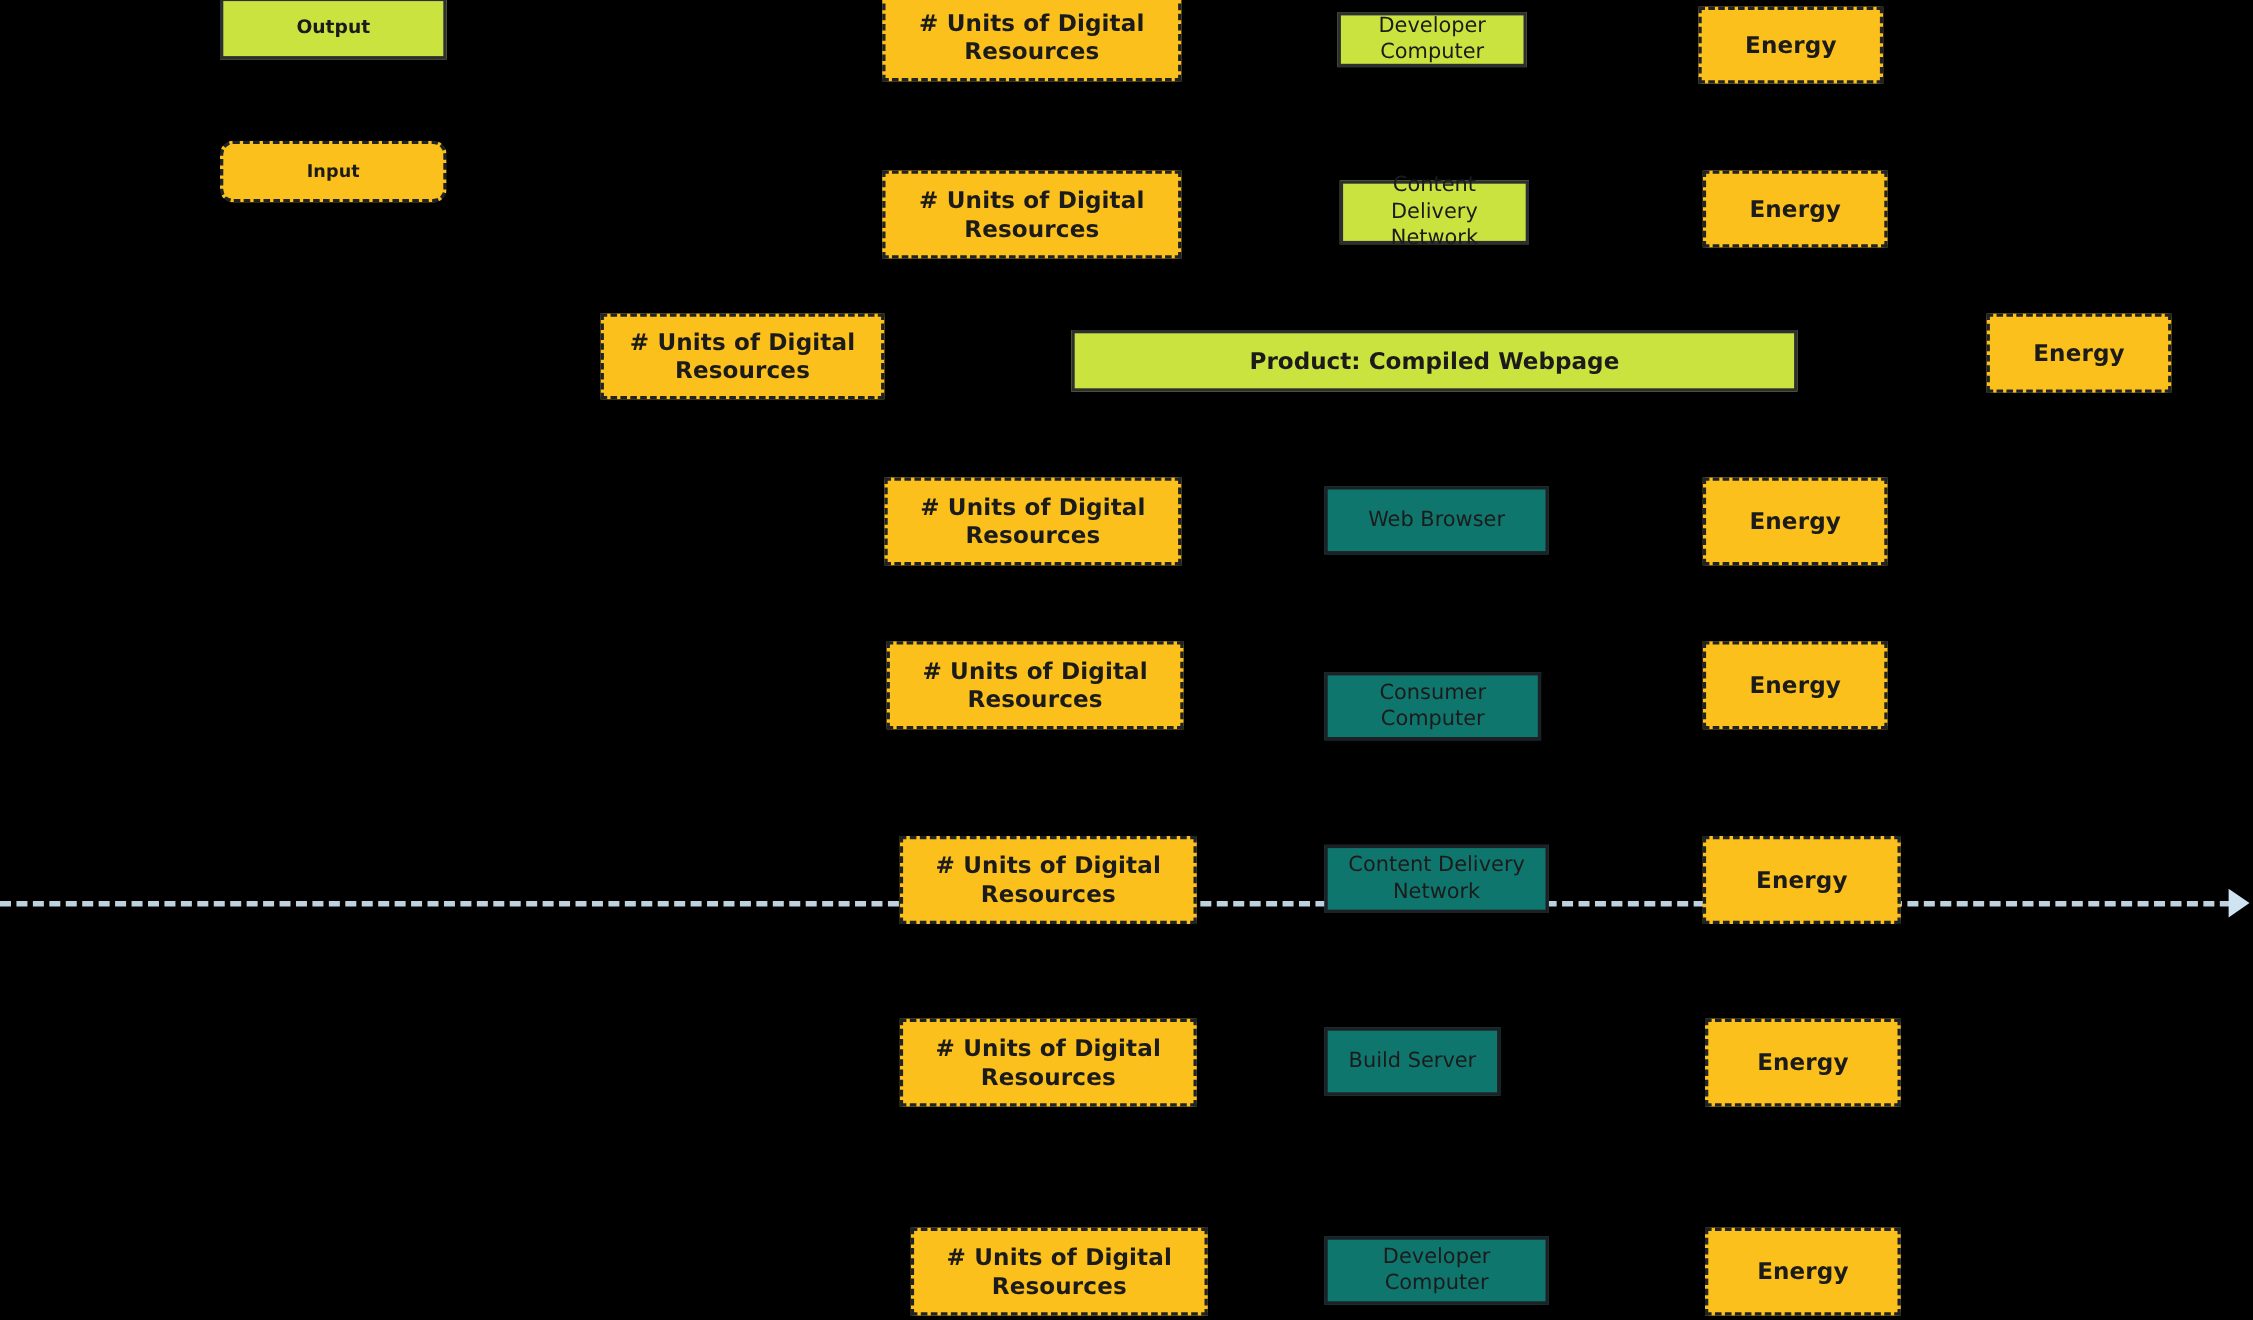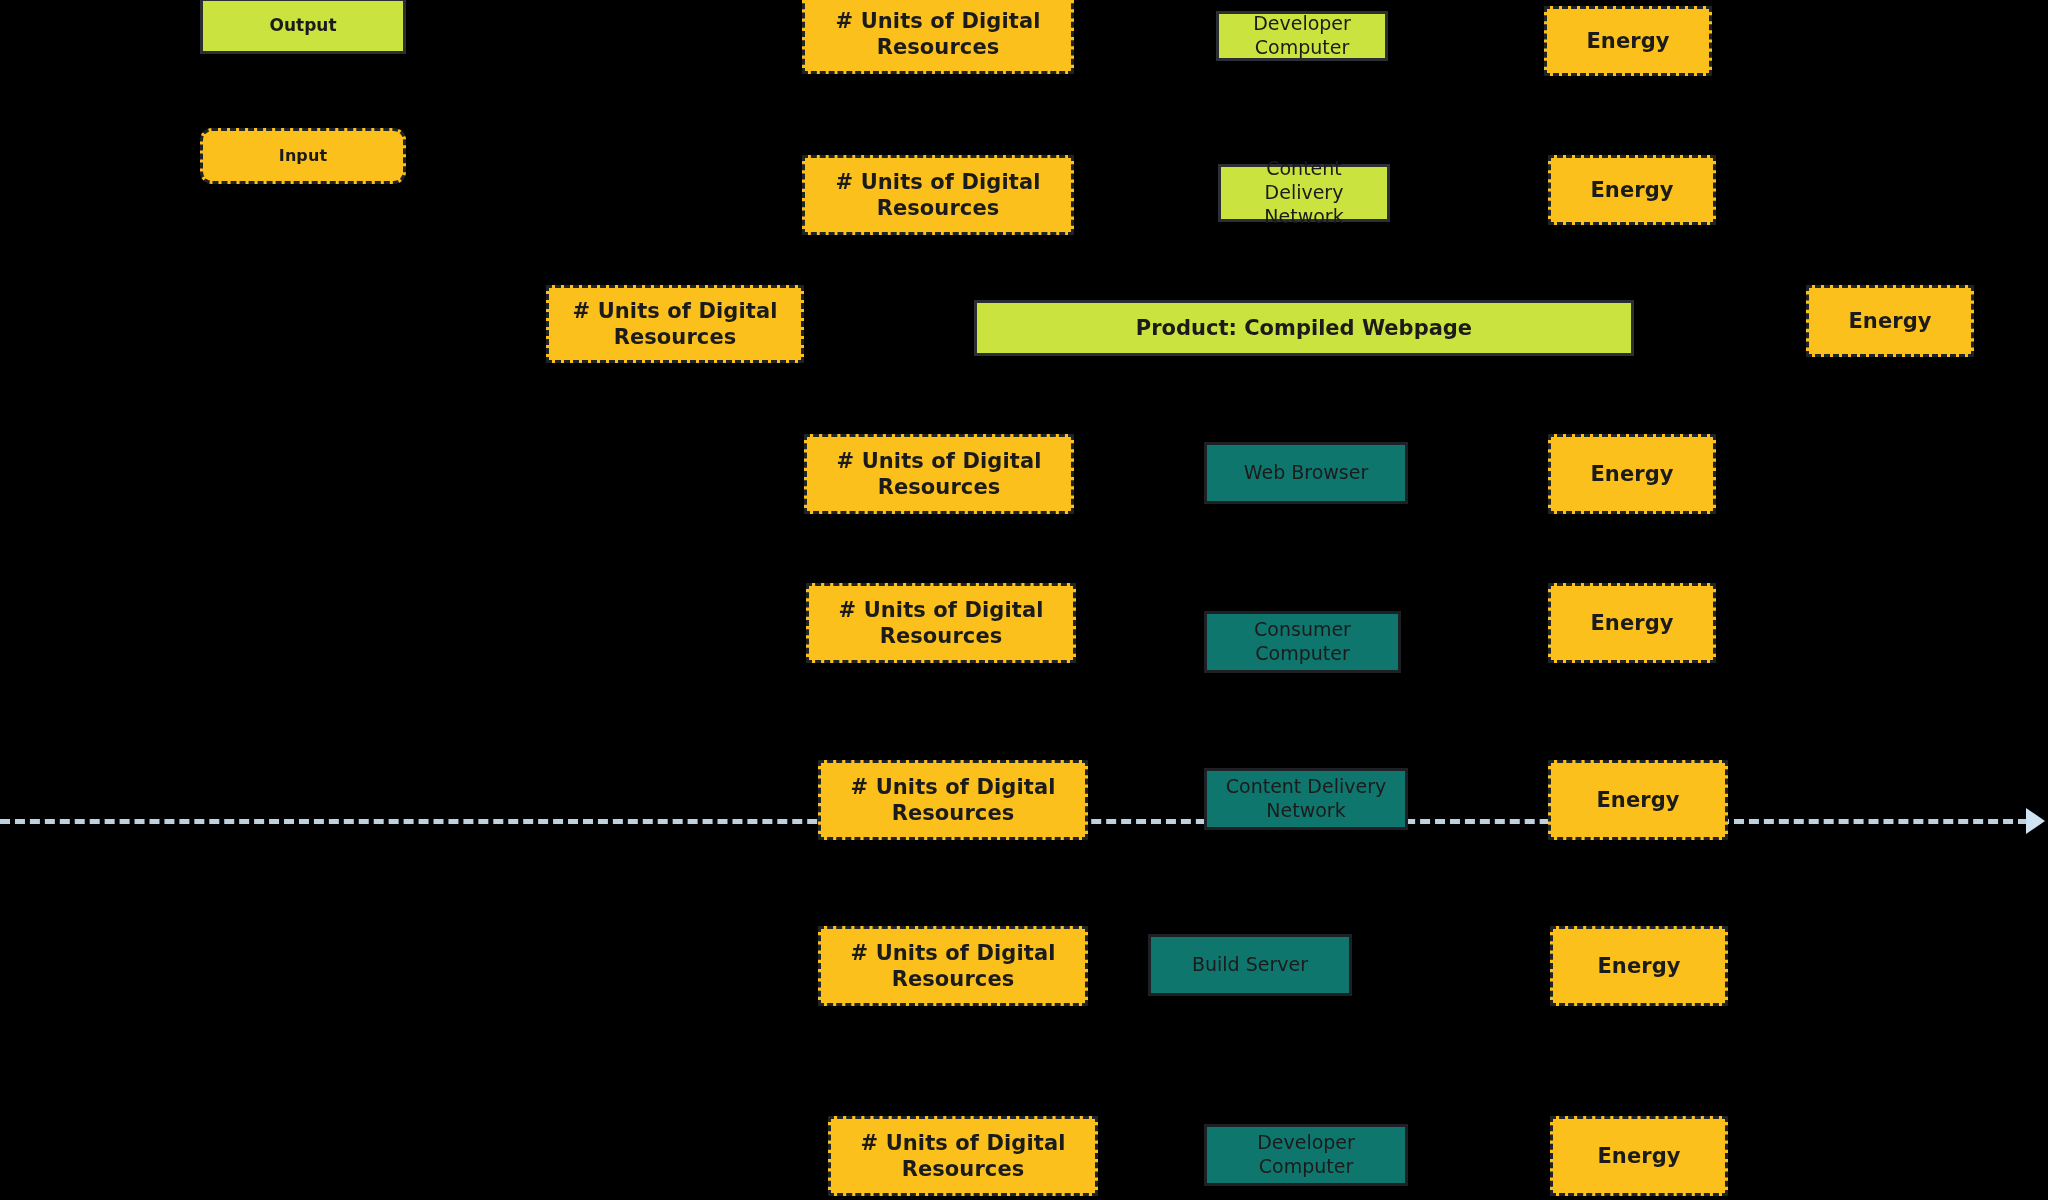--- a/index.html
+++ b/index.html
@@ -137,21 +137,21 @@
   <div id="flow-arrow"></div>
 
   <div class="node resource" style="left:818px; top:760px; width:270px; height:80px;"># Units of Digital Resources</div>
 
   <div class="node actor" style="left:1204px; top:768px; width:204px; height:62px;">Content Delivery Network</div>
 
   <div class="node resource" style="left:1548px; top:760px; width:180px; height:80px;">Energy</div>
 
   <div class="node resource" style="left:818px; top:926px; width:270px; height:80px;"># Units of Digital Resources</div>
 
-  <div class="node actor" style="left:1148px; top:934px; width:204px; height:62px;">Build Server</div>
+  <div class="node actor" style="left:1204px; top:934px; width:160px; height:62px;">Build Server</div>
 
   <div class="node resource" style="left:1550px; top:926px; width:178px; height:80px;">Energy</div>
 
   <div class="node resource" style="left:828px; top:1116px; width:270px; height:80px;"># Units of Digital Resources</div>
 
   <div class="node actor" style="left:1204px; top:1124px; width:204px; height:62px;">Developer Computer</div>
 
   <div class="node resource" style="left:1550px; top:1116px; width:178px; height:80px;">Energy</div>
 
 </div>

